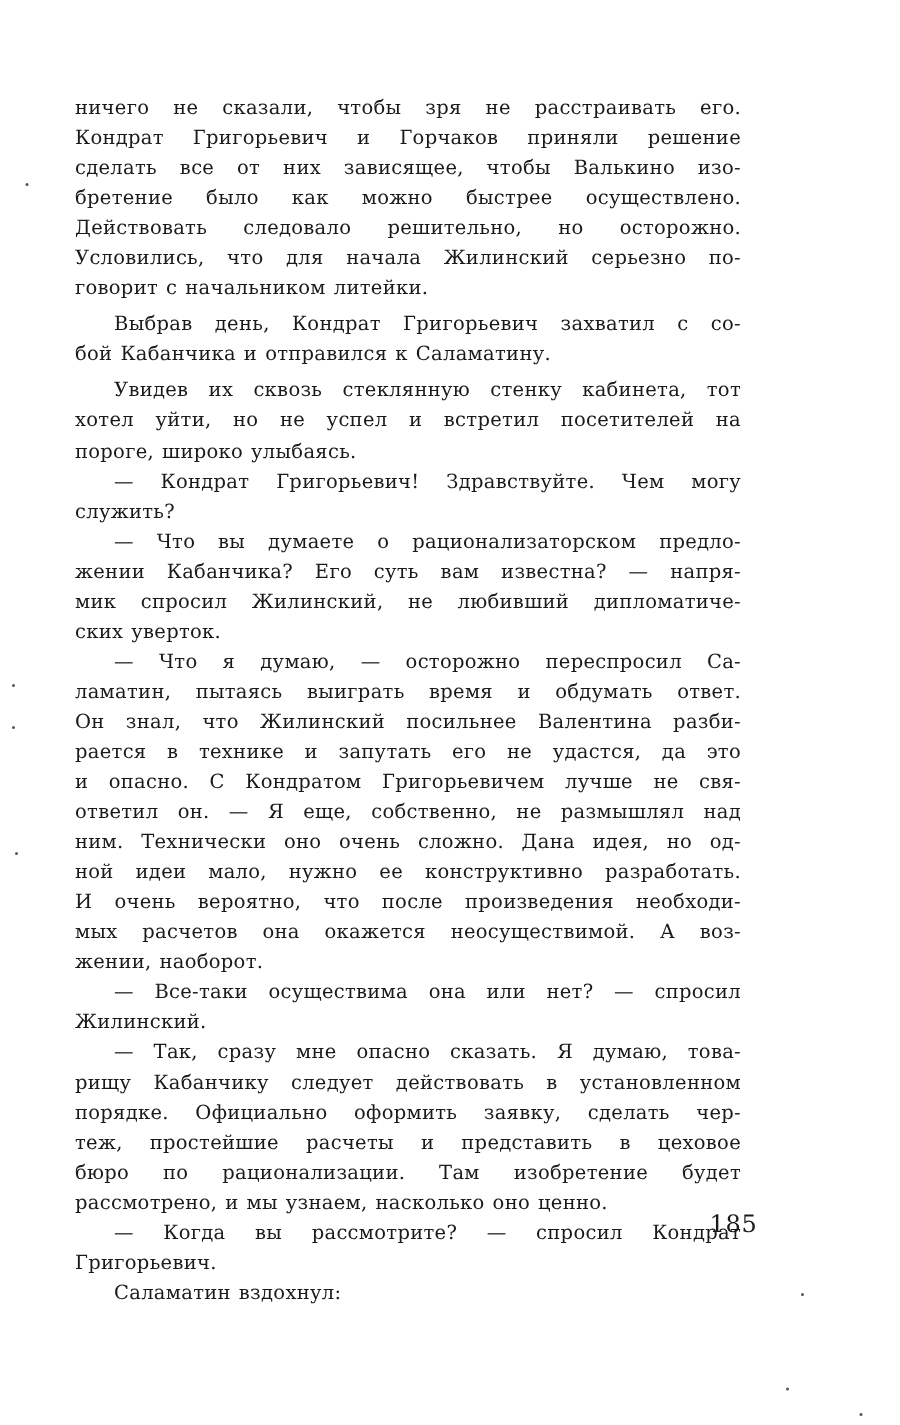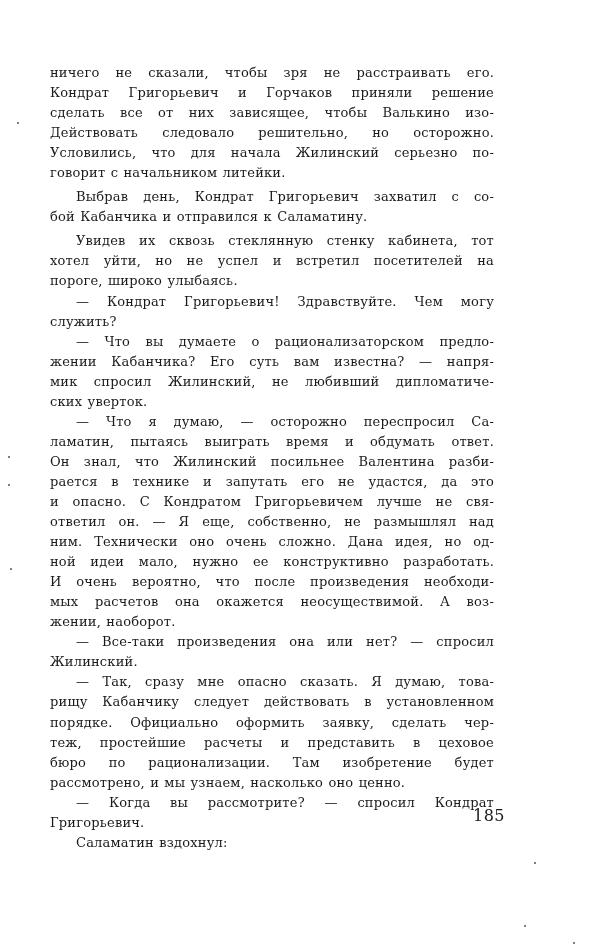--- a/index.html
+++ b/index.html
@@ -56,20 +56,21 @@
       border-radius: 1px;
     }
   </style>
 </head>
 <body>
 
 <div class="page">
   <div class="line">ничего не сказали, чтобы зря не расстраивать его.</div>
   <div class="line">Кондрат Григорьевич и Горчаков приняли решение</div>
   <div class="line">сделать все от них зависящее, чтобы Валькино изо-</div>
+  <div class="line">бретение было как можно быстрее осуществлено.</div>
   <div class="line">Действовать следовало решительно, но осторожно.</div>
   <div class="line">Условились, что для начала Жилинский серьезно по-</div>
   <div class="line last">говорит с начальником литейки.</div>
   <div class="gap"></div>
   <div class="line indent">Выбрав день, Кондрат Григорьевич захватил с со-</div>
   <div class="line last">бой Кабанчика и отправился к Саламатину.</div>
   <div class="gap"></div>
   <div class="line indent">Увидев их сквозь стеклянную стенку кабинета, тот</div>
   <div class="line">хотел уйти, но не успел и встретил посетителей на</div>
   <div class="line last">пороге, широко улыбаясь.</div>
@@ -83,21 +84,21 @@
   <div class="line">ламатин, пытаясь выиграть время и обдумать ответ.</div>
   <div class="line">Он знал, что Жилинский посильнее Валентина разби-</div>
   <div class="line">рается в технике и запутать его не удастся, да это</div>
   <div class="line">и опасно. С Кондратом Григорьевичем лучше не свя-</div>
   <div class="line">ответил он. — Я еще, собственно, не размышлял над</div>
   <div class="line">ним. Технически оно очень сложно. Дана идея, но од-</div>
   <div class="line">ной идеи мало, нужно ее конструктивно разработать.</div>
   <div class="line">И очень вероятно, что после произведения необходи-</div>
   <div class="line">мых расчетов она окажется неосуществимой. А воз-</div>
   <div class="line last">жении, наоборот.</div>
-  <div class="line indent">— Все-таки произведения она или нет? — спросил</div>
+  <div class="line indent">— Все-таки осуществима она или нет? — спросил</div>
   <div class="line last">Жилинский.</div>
   <div class="line indent">— Так, сразу мне опасно сказать. Я думаю, това-</div>
   <div class="line">рищу Кабанчику следует действовать в установленном</div>
   <div class="line">порядке. Официально оформить заявку, сделать чер-</div>
   <div class="line">теж, простейшие расчеты и представить в цеховое</div>
   <div class="line">бюро по рационализации. Там изобретение будет</div>
   <div class="line last">рассмотрено, и мы узнаем, насколько оно ценно.</div>
   <div class="line indent">— Когда вы рассмотрите? — спросил Кондрат</div>
   <div class="line last">Григорьевич.</div>
   <div class="line indent last">Саламатин вздохнул:</div>

